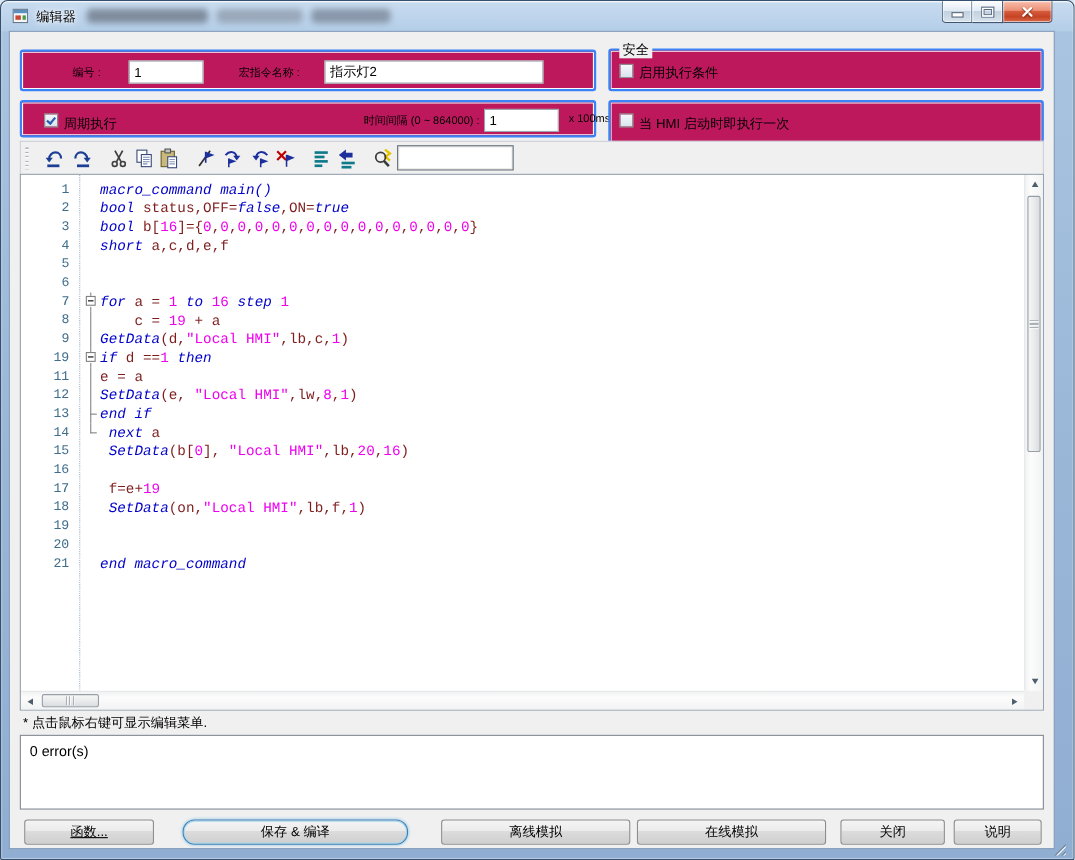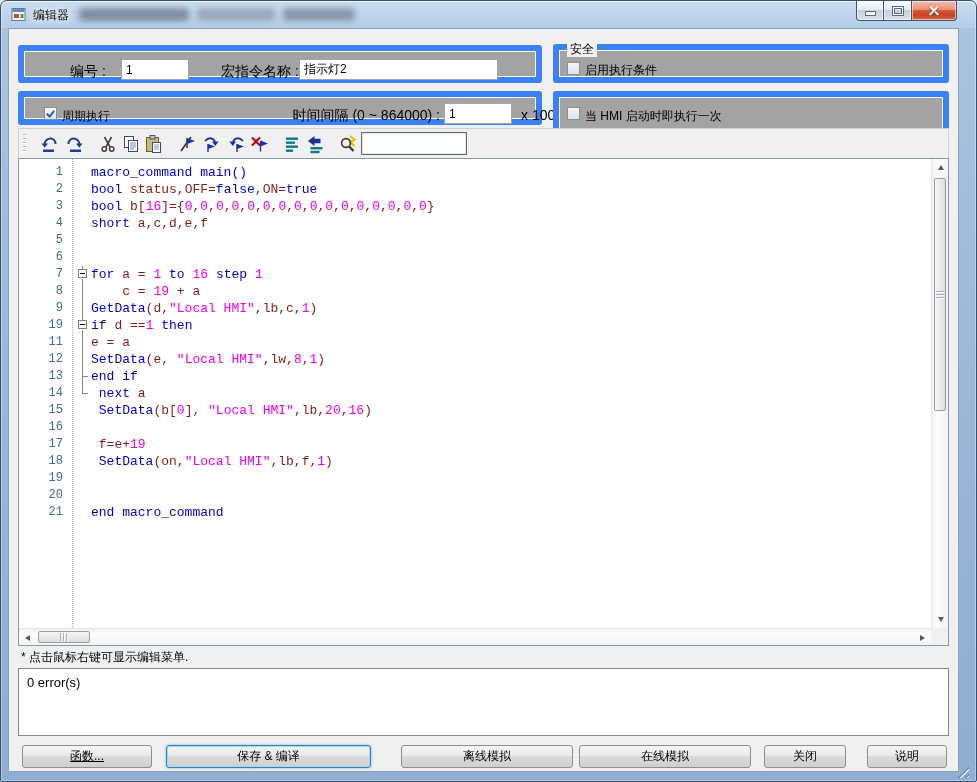--- a/index.html
+++ b/index.html
@@ -29,27 +29,27 @@
   .g-max{width:10px;height:8px;border:1px solid #fff;box-shadow:0 0 0 1px #5a6b7d,inset 0 0 0 1px #5a6b7d;background:transparent;}
   .g-x1,.g-x2{position:absolute;left:50%;top:50%;width:12px;height:2.4px;background:#fff;border-radius:1px;
     box-shadow:0 1px 1px rgba(90,20,0,.5);}
   .g-x1{transform:translate(-50%,-50%) rotate(45deg);}
   .g-x2{transform:translate(-50%,-50%) rotate(-45deg);}
 
   
   .client{position:absolute;left:8px;top:28px;width:949px;height:742px;background:#f0f0f0;outline:1px solid #8aa0bd;}
 
   
-  .gbox{position:absolute;border:6px solid #3b82f6;border-radius:3px;background:#a3a3a3;box-shadow:inset 0 0 0 1px #fbfbfb;}
+  .gbox{position:absolute;border:2px solid #3b82f6;border-radius:3px;background:#be185d;box-shadow:inset 0 0 0 1px #fbfbfb;}
   .box1{left:9px;top:16px;width:524px;height:38px;}
   .box-sec{left:544px;top:15px;width:396px;height:39px;}
   .box2{left:9px;top:62px;width:524px;height:34px;}
   .box-start{left:544px;top:62px;width:396px;height:46px;}
   .legend{position:absolute;left:8px;top:-8px;background:#f0f0f0;padding:0 3px;font-size:12px;color:#000;line-height:15px;}
-  .lbl{position:absolute;font-size:14px;color:#000;white-space:nowrap;}
+  .lbl{position:absolute;font-size:10px;color:#000;white-space:nowrap;}
   .l-num{left:46px;top:12px;}
   .l-name{left:197px;top:12px;}
   .l-interval{left:244px;top:10px;width:172px;text-align:right;}
   .l-unit{left:497px;top:10px;}
   .txt{position:absolute;height:21px;border:1px solid #9da4ab;background:#fff;font:12px "Liberation Sans",sans-serif;padding:0 4px;color:#000;}
   .in-num{left:97px;top:8px;width:68px;}
   .in-name{left:275px;top:8px;width:199px;}
   .in-interval{left:420px;top:6px;width:68px;}
 
   
@@ -78,21 +78,21 @@
   .ln{width:50px;text-align:right;padding-right:6px;font:12px/17px "Liberation Mono",monospace;color:var(--ln,#3f6e8c);flex:none;}
   .fold{position:relative;width:16px;margin-left:6px;flex:none;}
   .f-v::before,.f-t::before{content:"";position:absolute;left:7px;top:0;height:17px;width:1px;background:#848484;}
   .f-e::before{content:"";position:absolute;left:7px;top:0;height:9px;width:1px;background:#848484;}
   .f-t::after,.f-e::after{content:"";position:absolute;left:7px;top:8px;width:6px;height:1px;background:#848484;}
   .f-box::before{content:"";position:absolute;left:7px;top:0;height:3px;width:1px;background:#848484;}
   .f-box::after{content:"";position:absolute;left:7px;top:13px;height:4px;width:1px;background:#848484;}
   .fbox{position:absolute;left:3px;top:3px;width:9px;height:9px;border:1px solid #808080;background:#fff;}
   .fbox::after{content:"";position:absolute;left:1px;top:3px;width:5px;height:1px;background:#000;}
   .codetext{font:13px/17px "Liberation Mono",monospace;white-space:pre;}
-  .tok-k{color:var(--kw,#0000c8);} .tok-n{color:var(--lit,#ee00ee);} .tok-p{color:#7f1d1d;}
+  .tok-k{color:var(--kw,#0000c8);font-style:italic;} .tok-n{color:var(--lit,#ee00ee);} .tok-p{color:#7f1d1d;}
 
   
   .vsb{position:absolute;right:0;top:0;width:17px;bottom:17px;background:linear-gradient(90deg,#f0f1f2,#fcfcfc 30%,#f2f3f4);border-left:1px solid #e4e6e8;}
   .hsb{position:absolute;left:0;bottom:0;height:17px;right:17px;background:linear-gradient(180deg,#f0f1f2,#fcfcfc 30%,#f2f3f4);border-top:1px solid #e4e6e8;}
   .corner{position:absolute;right:0;bottom:0;width:17px;height:17px;background:#f0f0f0;}
   .sbtn{position:absolute;width:17px;height:17px;display:flex;align-items:center;justify-content:center;}
   .vsb .up{top:0;} .vsb .dn{bottom:0;} .hsb .lf{left:0;} .hsb .rt{right:0;}
   .arr{width:0;height:0;border:3.5px solid transparent;}
   .au{border-bottom:5px solid #4d5e6e;margin-top:-3px;}
   .ad{border-top:5px solid #4d5e6e;margin-bottom:-3px;}
@@ -105,22 +105,22 @@
   .ridge{width:8px;height:8px;background:repeating-linear-gradient(180deg,#aab0b6 0 1px,#f8f8f8 1px 2px,transparent 2px 3px);}
   .ridge.h{background:repeating-linear-gradient(90deg,#aab0b6 0 1px,#f8f8f8 1px 2px,transparent 2px 3px);}
 
   
   .hint{position:absolute;left:12px;top:620px;font-size:12px;color:#000;}
   .errorbox{position:absolute;left:9px;top:639px;width:931px;height:68px;background:#fff;border:1px solid #828790;
     font:13px "Liberation Sans",sans-serif;color:#000;padding:6px 8px;}
   .btn{position:absolute;top:716px;height:23px;border:1px solid #8e8e8e;border-radius:3px;color:#000;
     background:linear-gradient(#f4f4f4,#ebebeb 45%,#dcdcdc 46%,#cfcfcf);font:12px "Liberation Sans",sans-serif;padding:0;}
   .btn.focused{border-color:var(--focus,#3c7fb1);box-shadow:inset 0 0 0 1px #a8d8f0,0 0 3px #74b8e8;}
-  .b1{left:13px;width:130px;text-decoration:underline;} .b2{left:157px;width:205px;} .b3{left:392px;width:172px;}
-  .b4{left:570px;width:172px;} .b5{left:755px;width:82px;} .b6{left:858px;width:80px;text-align:center;}
+  .b1{left:13px;width:118px;text-decoration:underline;} .b2{left:157px;width:205px;border-radius:11px;} .b3{left:392px;width:172px;}
+  .b4{left:570px;width:172px;} .b5{left:755px;width:95px;} .b6{left:858px;width:80px;text-align:center;}
 
   .rgrip{position:absolute;right:7px;bottom:3px;width:12px;height:12px;
     background:repeating-linear-gradient(135deg,#7e8ea0 0 1.5px,rgba(255,255,255,.7) 1.5px 2.5px,transparent 2.5px 4.5px);
     clip-path:polygon(100% 0,100% 100%,0 100%);}
 </style>
 </head>
 <body>
 
 <div class="window">
 

